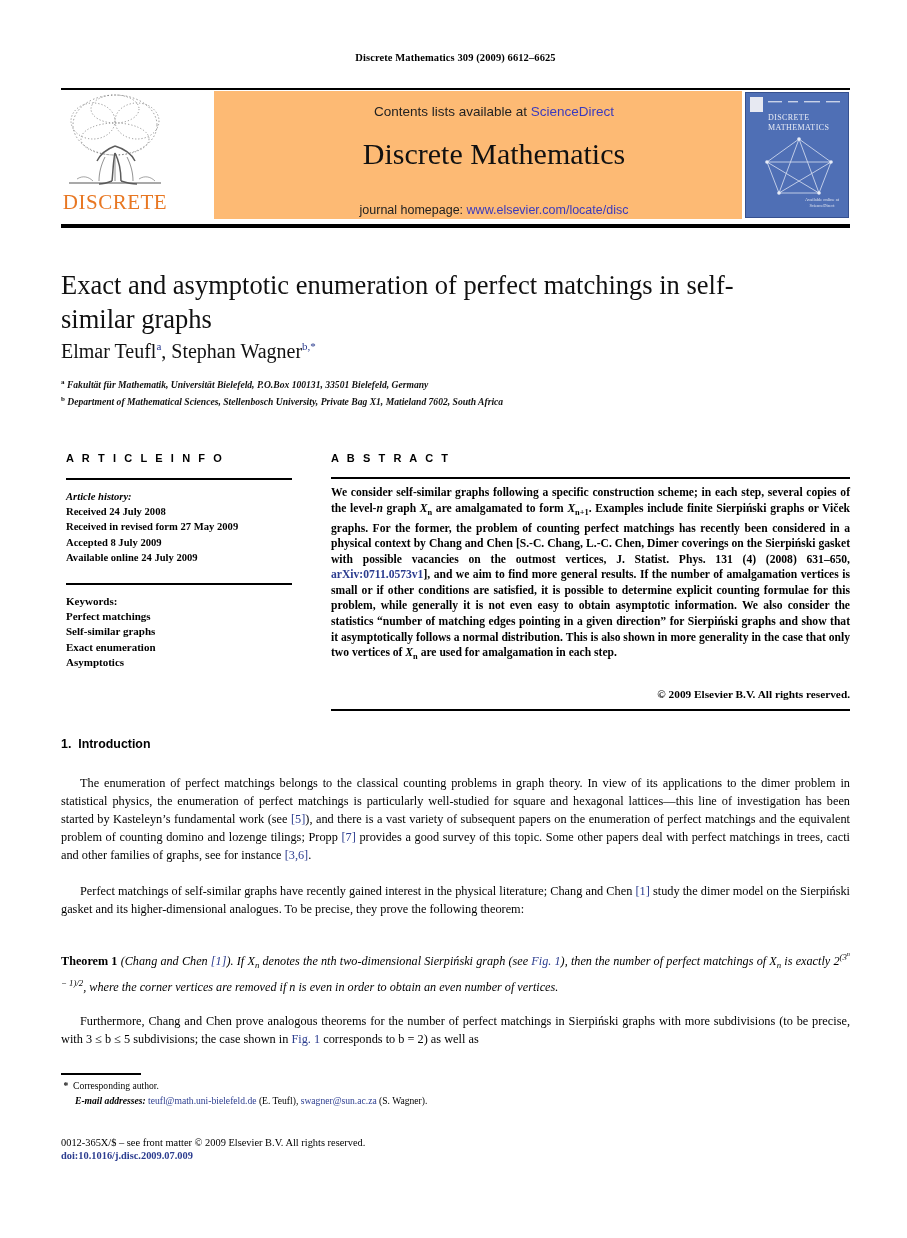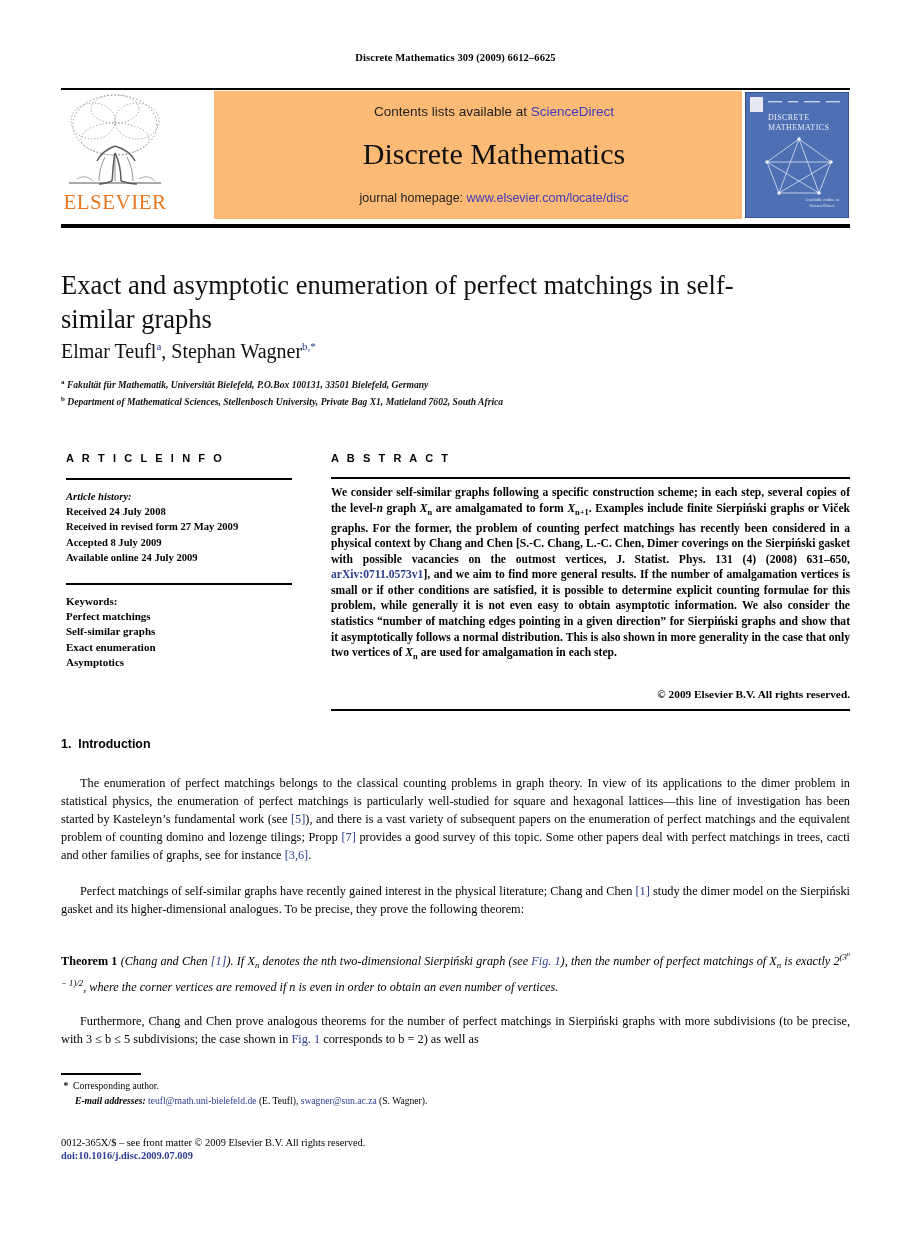--- a/index.html
+++ b/index.html
@@ -99,21 +99,21 @@
     position: absolute;
     left: 0; top: 46px;
     width: 560px;
     text-align: center;
     font-family: "Liberation Serif", serif;
     font-size: 30px;
     color: #111;
   }
   .homepage-line {
     position: absolute;
-    left: 0; top: 100px;
+    left: 0; top: 112px;
     width: 560px;
     text-align: center;
     font-family: "Liberation Sans", sans-serif;
     font-size: 12.5px;
     color: #222;
   }
   .homepage-line .url {
     color: #3b3bbd;
   }
 
@@ -365,21 +365,21 @@
             <path d="M64 66 C68 74 70 82 70 90"></path>
             <path d="M52 66 L52 90"></path>
           </g>
           <path d="M6 92 L98 92" stroke="#555" stroke-width="1.2"></path>
           <g stroke="#666" fill="none" stroke-width="0.6">
             <path d="M14 88 C20 84 26 86 30 90"></path>
             <path d="M76 88 C82 84 88 86 92 90"></path>
           </g>
         </svg>
       </div>
-      <div class="elsevier-word">ELSEVIER</div>
+      <div class="elsevier-word">DISCRETE</div>
     </div>
 
     <div class="masthead-center">
       <div class="contents-line">
         <span>Contents lists available at </span><span class="sd">ScienceDirect</span>
       </div>
       <div class="journal-name">Discrete Mathematics</div>
       <div class="homepage-line">
         <span>journal homepage: </span><span class="url">www.elsevier.com/locate/disc</span>
       </div>

